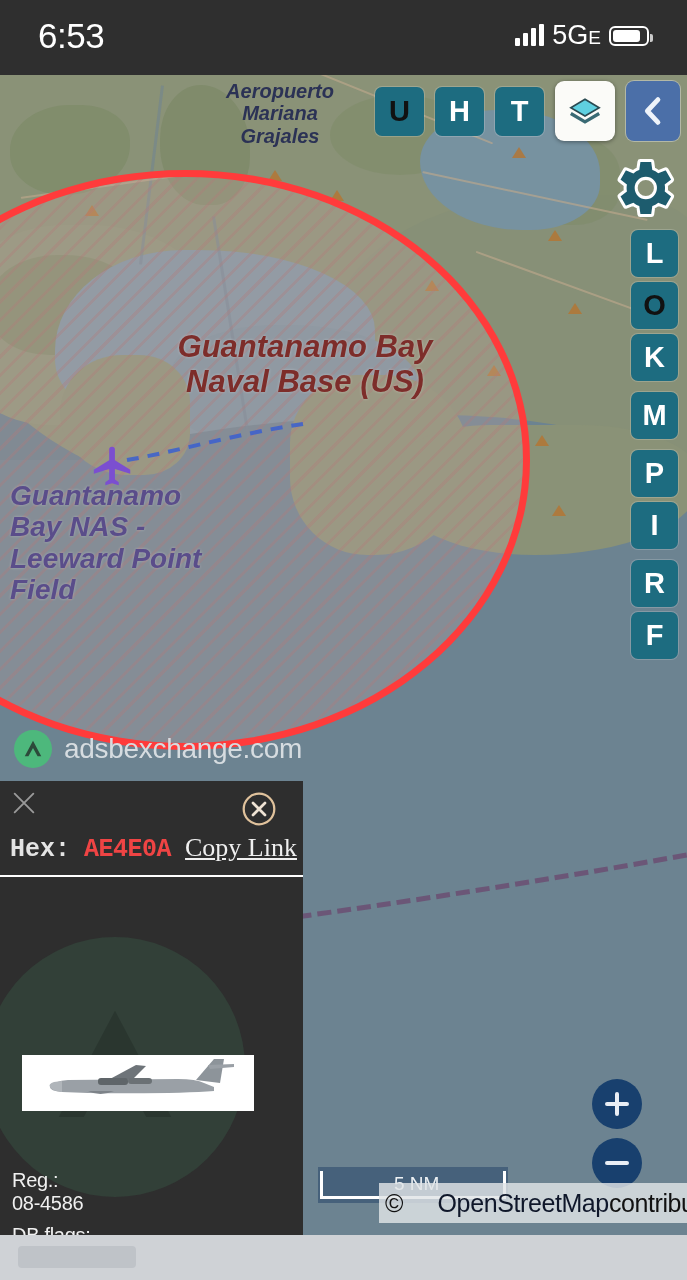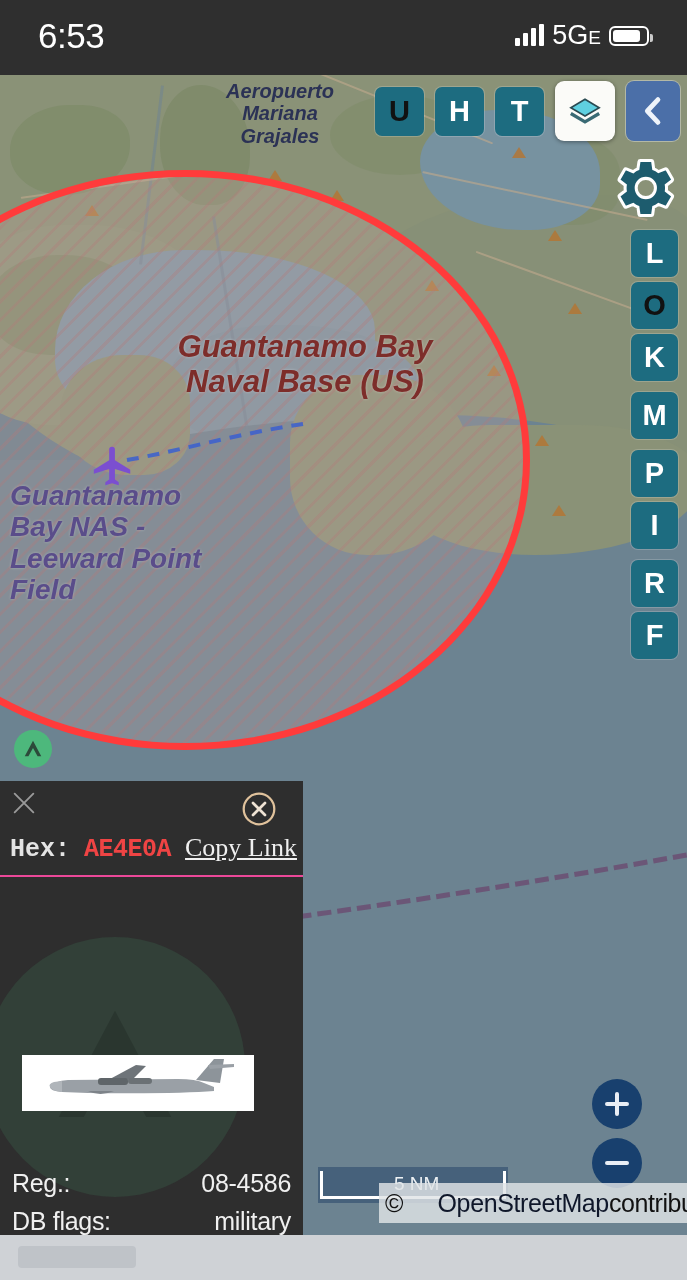--- a/index.html
+++ b/index.html
@@ -179,21 +179,21 @@
            background:rgba(225,228,231,.82);
            display:flex; align-items:center; padding-left:6px;
            font-size:25px; color:#111; letter-spacing:-.4px;}
   .attrib .osm{ color:#0f172a;margin-left:28px; }
 
   
   .panel{
     position:absolute; left:0; top:781px; width:303px; height:484px;
     background:#2e2e2e; overflow:hidden;
   }
-  .panel-head{ position:relative; height:96px; border-bottom:2px solid #ec4899; }
+  .panel-head{ position:relative; height:96px; border-bottom:2px solid #ffffff; }
   .p-x{ position:absolute; left:10px; top:8px; width:28px;height:28px; }
   .p-close{ position:absolute; right:26px; top:10px; width:36px;height:36px;}
   .p-hexrow{ position:absolute; left:10px; top:52px; display:flex; align-items:baseline; gap:14px;
              font-family:"Liberation Mono", monospace; }
   .p-hexlabel{ font-size:25px; color:#e4e4e4; font-weight:700; }
   .p-hexval{ font-size:25px; color:#ef4444; font-weight:700; letter-spacing:-.5px;}
   .p-copy{ font-family:Liberation Serif, serif; font-size:26px; color:#efefef;
            text-decoration:underline; }
 
   .panel-body{ position:relative; height:388px; }
@@ -202,21 +202,21 @@
     border-radius:50%; background:rgba(77,184,124,.13);
     display:flex;align-items:center;justify-content:center;
   }
   .thumb{
     position:absolute; left:22px; top:178px; width:232px; height:56px;
     background:#fff; overflow:hidden;
     display:flex;align-items:center;justify-content:center;
   }
   .rows{ position:absolute; left:0; top:292px; width:303px; padding:0 12px; }
   .row{ display:flex; justify-content:space-between; align-items:baseline;
-        font-size:25px; color:#f0f0f0; margin-bottom:9px; letter-spacing:-.3px;}
+        font-size:20px; color:#f0f0f0; margin-bottom:9px; letter-spacing:-.3px;flex-direction:column;}
   .row .k{ }
   .row .v{ text-align:right; }
   .row.full{ justify-content:flex-end; }
 
   
   .bottombar{ position:absolute; left:0; bottom:0; width:687px; height:45px;
               background:#cfd2d6; }
   .bottombar::after{ content:""; position:absolute; left:18px; top:11px;
               width:118px; height:22px; background:#bfc3c8; border-radius:4px;}
 </style>
@@ -297,20 +297,21 @@
   <div class="maplbl lbl-gtmo">Guantanamo Bay Naval Base (US)</div>
   <div class="maplbl lbl-nas">Guantanamo Bay NAS - Leeward Point Field</div>
   <div class="maplbl lbl-gtmo-part">mo</div>
 
   <div class="wm">
     <div class="wm-logo">
       <svg width="22" height="22" viewBox="0 0 24 24">
           <path fill="#2c4a3a" d="M12 3 3 20h4l5-9 5 9h4L12 3z"></path>
         </svg>
     </div>
+    <div class="wm-txt">adsbexchange.com</div>
   </div>
 
   <div class="topbtns">
     <div class="kbtn dark">U</div>
     <div class="kbtn">H</div>
     <div class="kbtn">T</div>
     <div class="layersbtn">
       <svg width="40" height="40" viewBox="0 0 24 24">
         <path d="M12 5 3.5 10 12 15l8.5-5L12 5z" fill="#5fd0e0" stroke="#2a4a52" stroke-width="1"></path>
         <path d="M3.5 13.5 12 18.5l8.5-5" fill="none" stroke="#3a6a74" stroke-width="2"></path>

